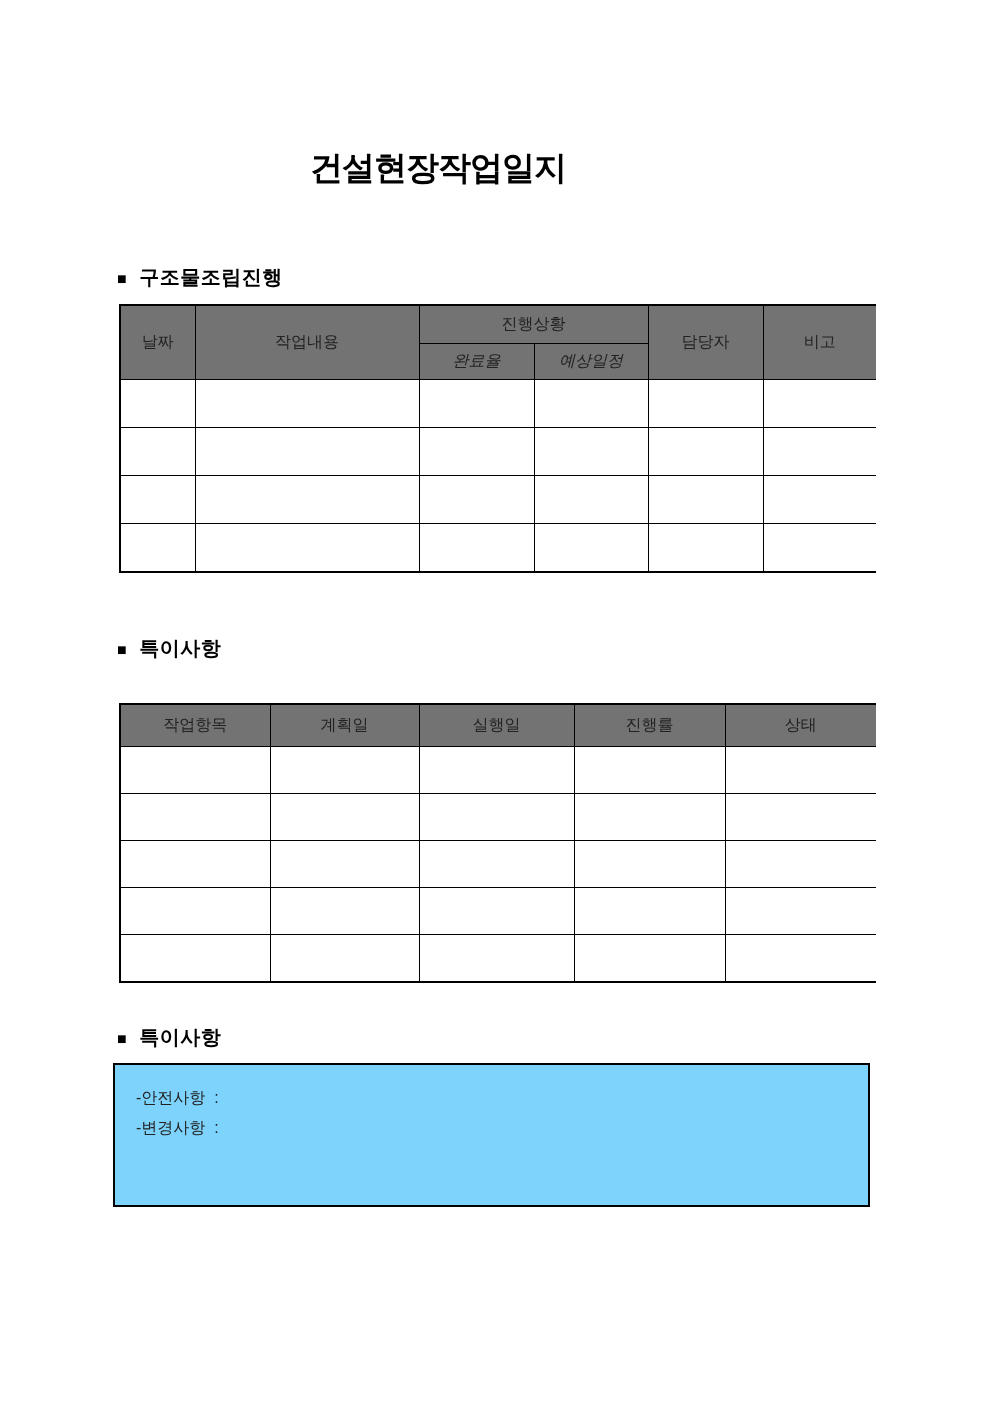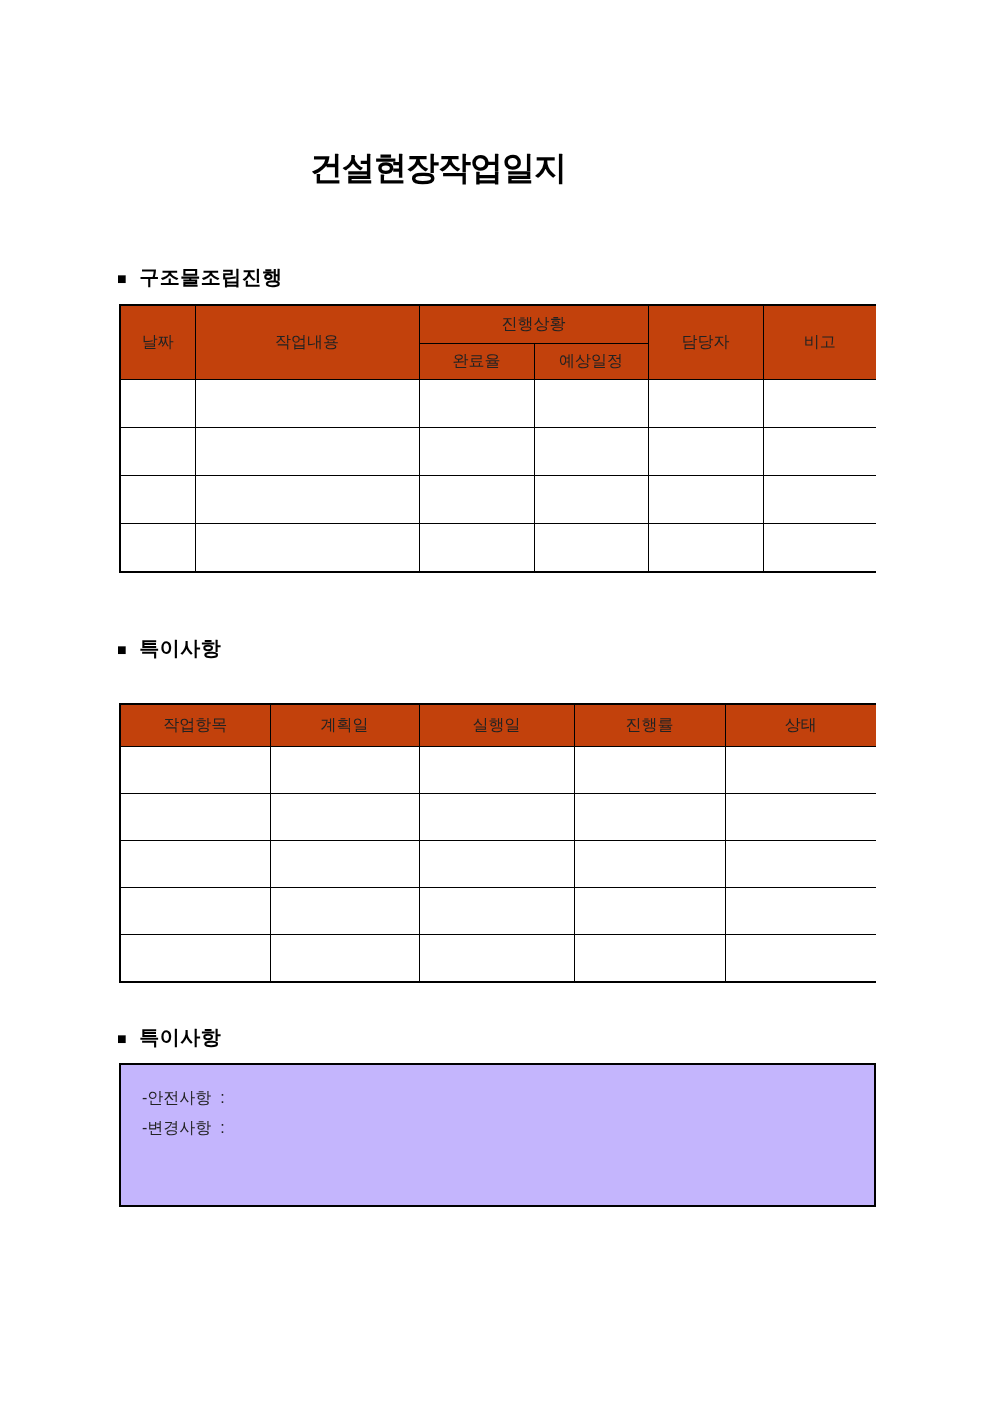--- a/index.html
+++ b/index.html
@@ -62,40 +62,40 @@
   table.tbl td {
     border: 1px solid #000000;
     padding: 0;
     text-align: center;
     vertical-align: middle;
     font-size: 16px;
     font-weight: 400;
     color: #222222;
   }
   table.tbl thead th {
-    background: #c2410c;
+    background: #737373;
   }
   .tbl1 { top: 289px; }
   .tbl1 tr.hr1 th { height: 37px; }
-  .tbl1 tr.hr2 th { height: 35px; }
+  .tbl1 tr.hr2 th { height: 35px; font-style: italic; }
   .tbl1 tbody td { height: 47px; background: #ffffff; }
 
   .tbl2 { top: 688px; }
   .tbl2 thead th { height: 41px; }
   .tbl2 tbody td { height: 46px; background: #ffffff; }
 
   .notes-box {
     position: absolute;
     top: 1048px;
-    left: 119px;
+    left: 113px;
     width: 757px;
     height: 144px;
     box-sizing: border-box;
     border: 2px solid #000000;
-    background: #c4b5fd;
+    background: #7dd3fc;
     padding: 18px 0 0 21px;
   }
   .note-line {
     font-size: 16px;
     line-height: 30px;
     color: #222222;
     white-space: pre;
   }
 </style>
 </head>

